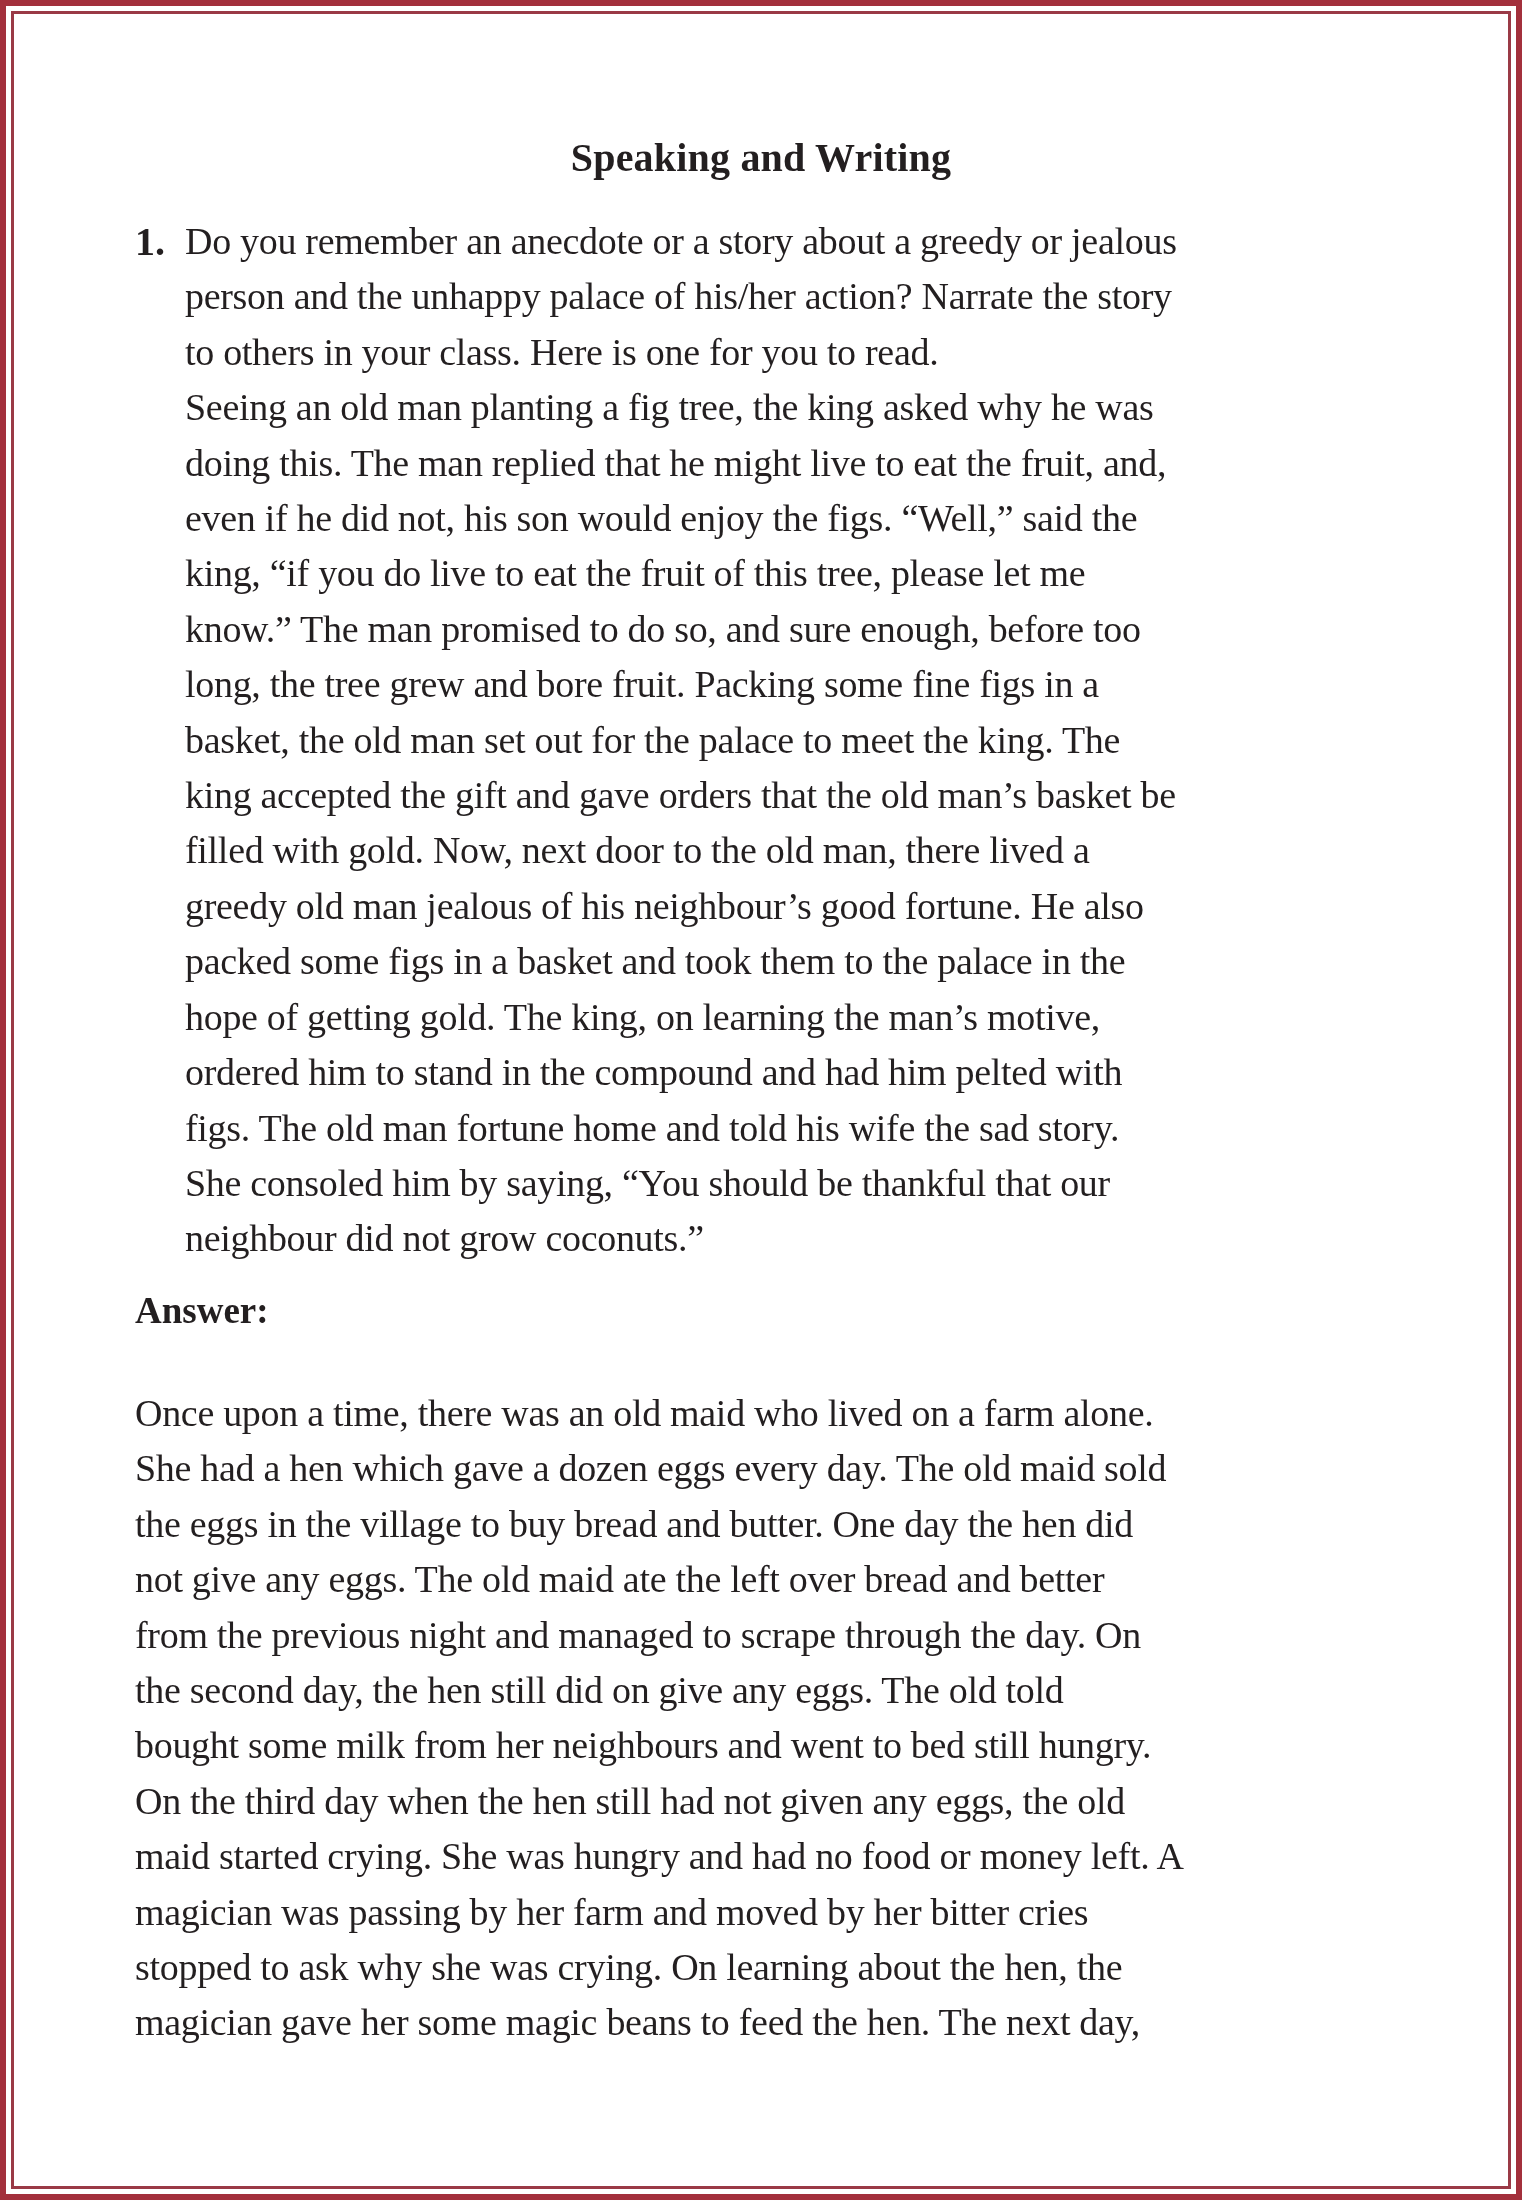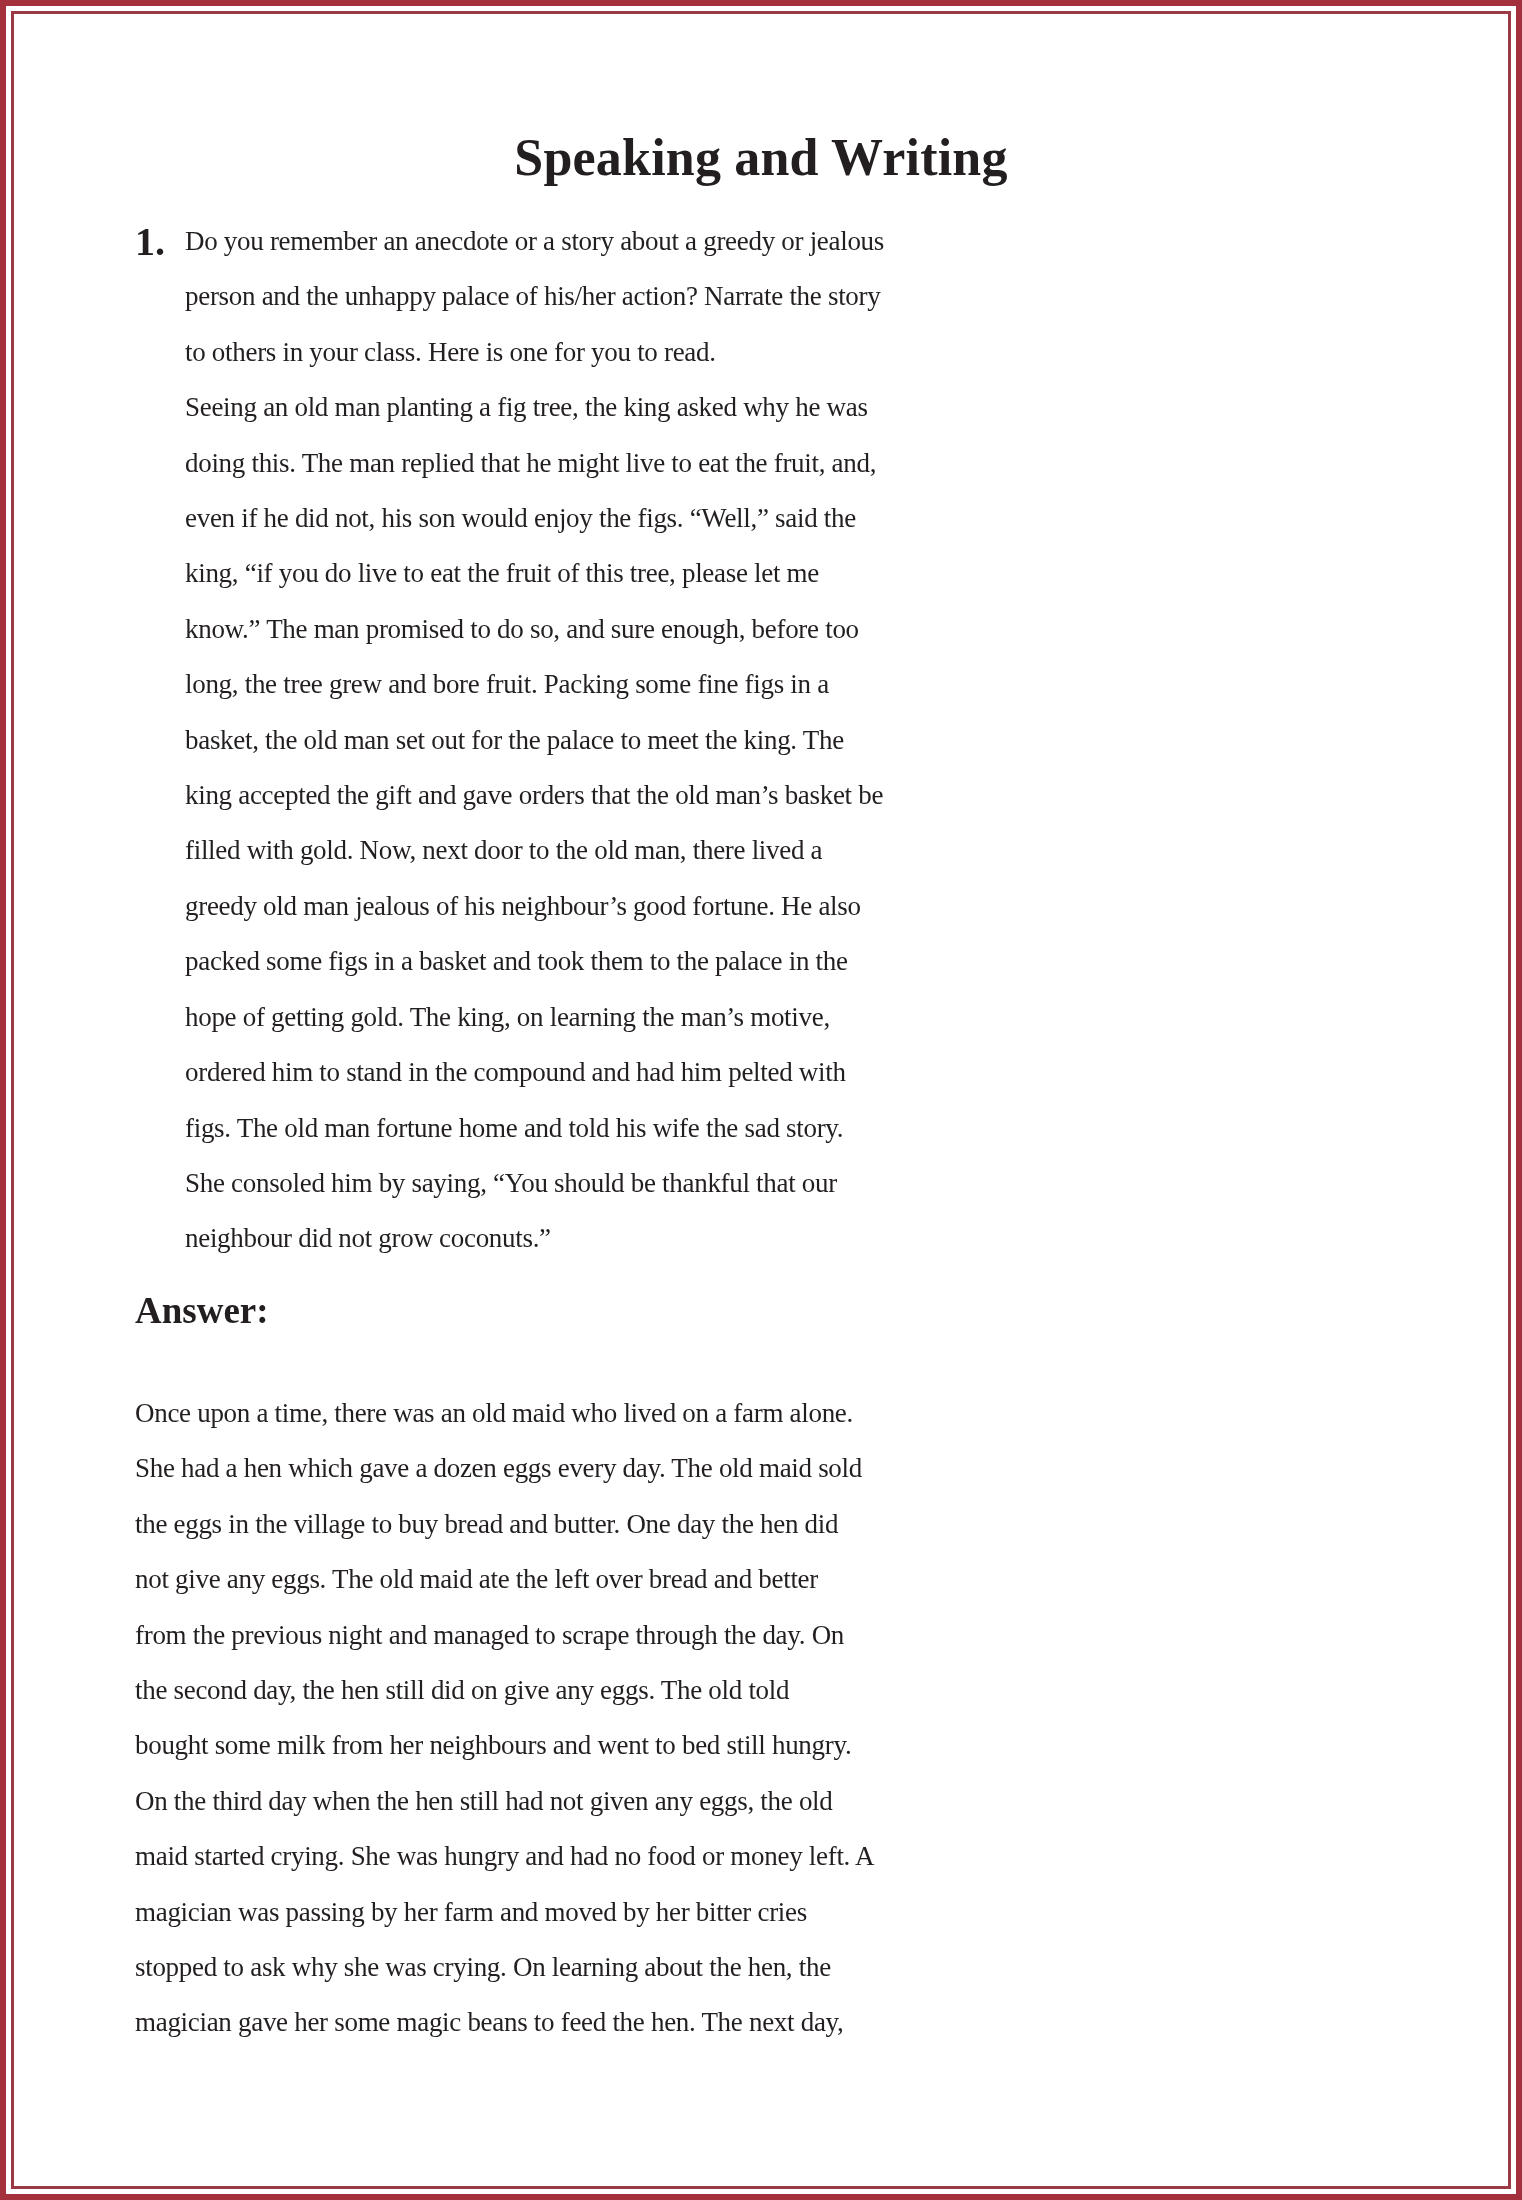--- a/index.html
+++ b/index.html
@@ -15,34 +15,34 @@
   }
   .inner-border {
     position: absolute; left: 11px; top: 11px; right: 11px; bottom: 11px;
     border: 3px solid #9a3a46;
   }
   .page {
     position: absolute; left: 0; top: 0; width: 1522px; height: 2200px;
   }
   .title {
     position: absolute; left: 0; width: 1522px; top: 128px;
-    text-align: center; font-weight: bold; font-size: 52px; line-height: 60px;
+    text-align: center; font-weight: bold; font-size: 40px; line-height: 60px;
     letter-spacing: 0.2px;
   }
   .question {
     position: absolute; left: 135px; top: 214px; width: 1300px;
   }
   .q-number {
     position: absolute; left: 0; top: 0; font-weight: bold;
     font-size: 40px; line-height: 55.4px;
   }
   .lines { position: absolute; left: 50px; top: 0; }
   .line {
     display: block; white-space: nowrap;
-    font-size: 27px; line-height: 55.4px; letter-spacing: -0.3px; font-family: Liberation Serif, serif;
+    font-size: 38px; line-height: 55.4px; letter-spacing: -0.3px; font-family: Liberation Serif, serif;
   }
   .answer-label {
     position: absolute; left: 135px; top: 1286px;
     font-weight: bold; font-size: 37px; line-height: 50px;
   }
   .answer {
     position: absolute; left: 135px; top: 1362px; width: 1320px; margin-top: 24px;
   }
 </style>
 </head>

